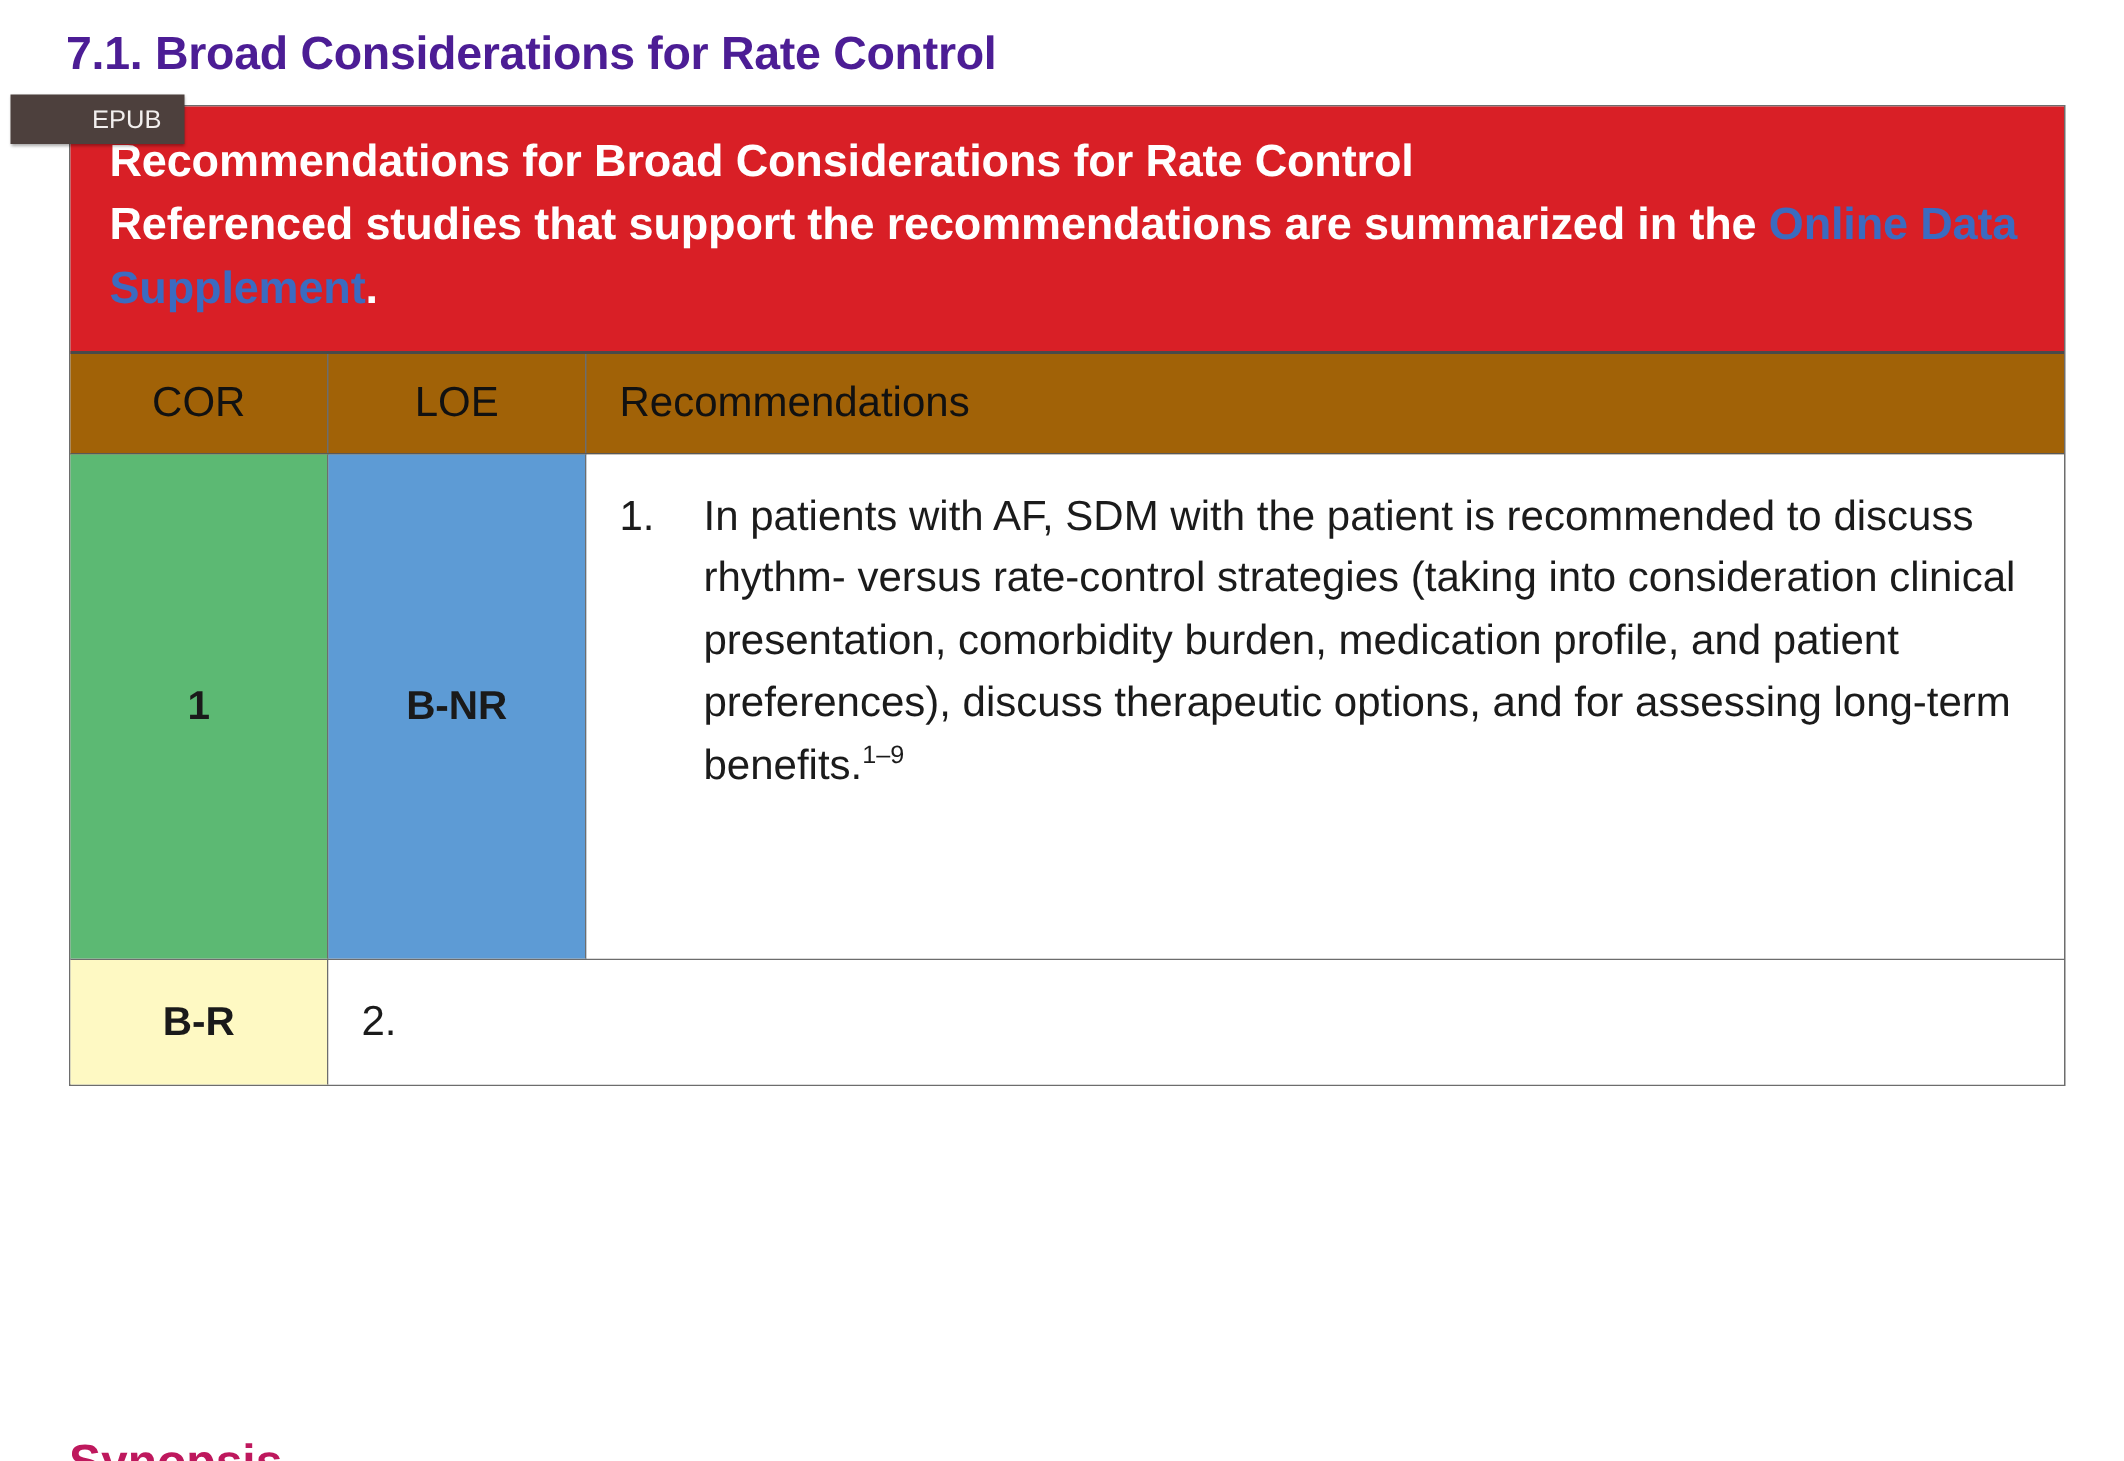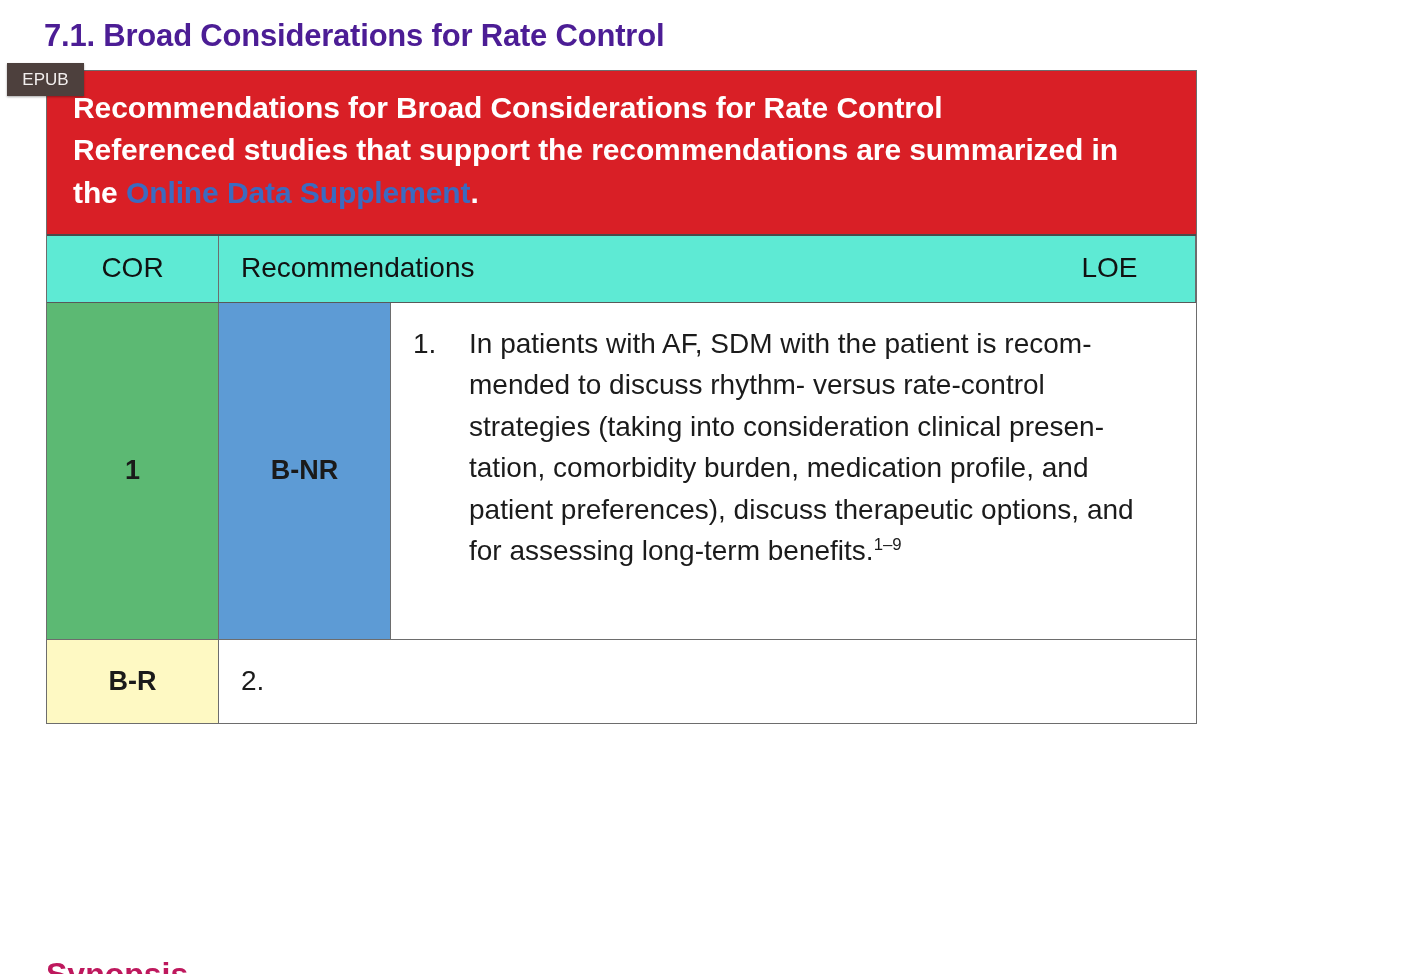--- a/index.html
+++ b/index.html
@@ -35,28 +35,29 @@
     width: 77px;
     height: 33px;
     background: #4d403d;
     color: #f2efee;
     font-size: 17px;
     display: flex;
     align-items: center;
     justify-content: center;
     z-index: 20;
     box-shadow: 0 1px 2px rgba(0,0,0,0.35);
+    padding-left: 39px;
   }
 
   
   #rec-table {
     position: absolute;
     left: 46px;
     top: 70px;
-    width: 1151px;
+    width: 1331px;
     border: 1px solid #6d6d6d;
     box-sizing: border-box;
     background: #ffffff;
   }
 
   
   #banner {
     background: #d91f26;
     color: #ffffff;
     padding: 16px 26px 20px 26px;
@@ -67,21 +68,21 @@
     border-bottom: 2px solid #4a4a4a;
     letter-spacing: -0.1px;
   }
   #banner .ods-link {
     color: #3b6bc0;
   }
 
   
   .thead-row {
     display: flex;
-    background: #5eead4;
+    background: #a16207;
     border-bottom: 1px solid #595959;
   }
   .th {
     font-size: 28px;
     color: #111111;
     padding: 16px 0 18px 0;
     box-sizing: border-box;
     display: flex;
     align-items: center;
   }
@@ -164,22 +165,22 @@
 <div id="rec-table">
 
   <div id="banner">
     <span>Recommendations for Broad Considerations for Rate Control</span>
     <br>
     <span>Referenced studies that support the recommendations are summarized in the </span><a class="ods-link" href="#" style="text-decoration:none">Online Data Supplement</a><span>.</span>
   </div>
 
   <div class="thead-row">
     <div class="th th-cor">COR</div>
+    <div class="th th-loe">LOE</div>
     <div class="th th-rec">Recommendations</div>
-    <div class="th th-loe">LOE</div>
   </div>
 
   <div id="tbody">
       <div class="tr">
         <div class="td-cor" style="background: rgb(92, 185, 115); min-height: 336px;">1</div>
         <div class="td-loe" style="background: rgb(93, 155, 213);">B-NR</div>
         <div class="td-rec">
           <div class="rec-num">1.</div>
           <div class="rec-text"><span>In patients with AF, SDM with the patient is recom­mended to discuss rhythm- versus rate-control strategies (taking into consideration clinical presen­tation, comorbidity burden, medication profile, and patient preferences), discuss therapeutic options, and for assessing long-term benefits.</span><sup>1–9</sup></div>
         </div>

